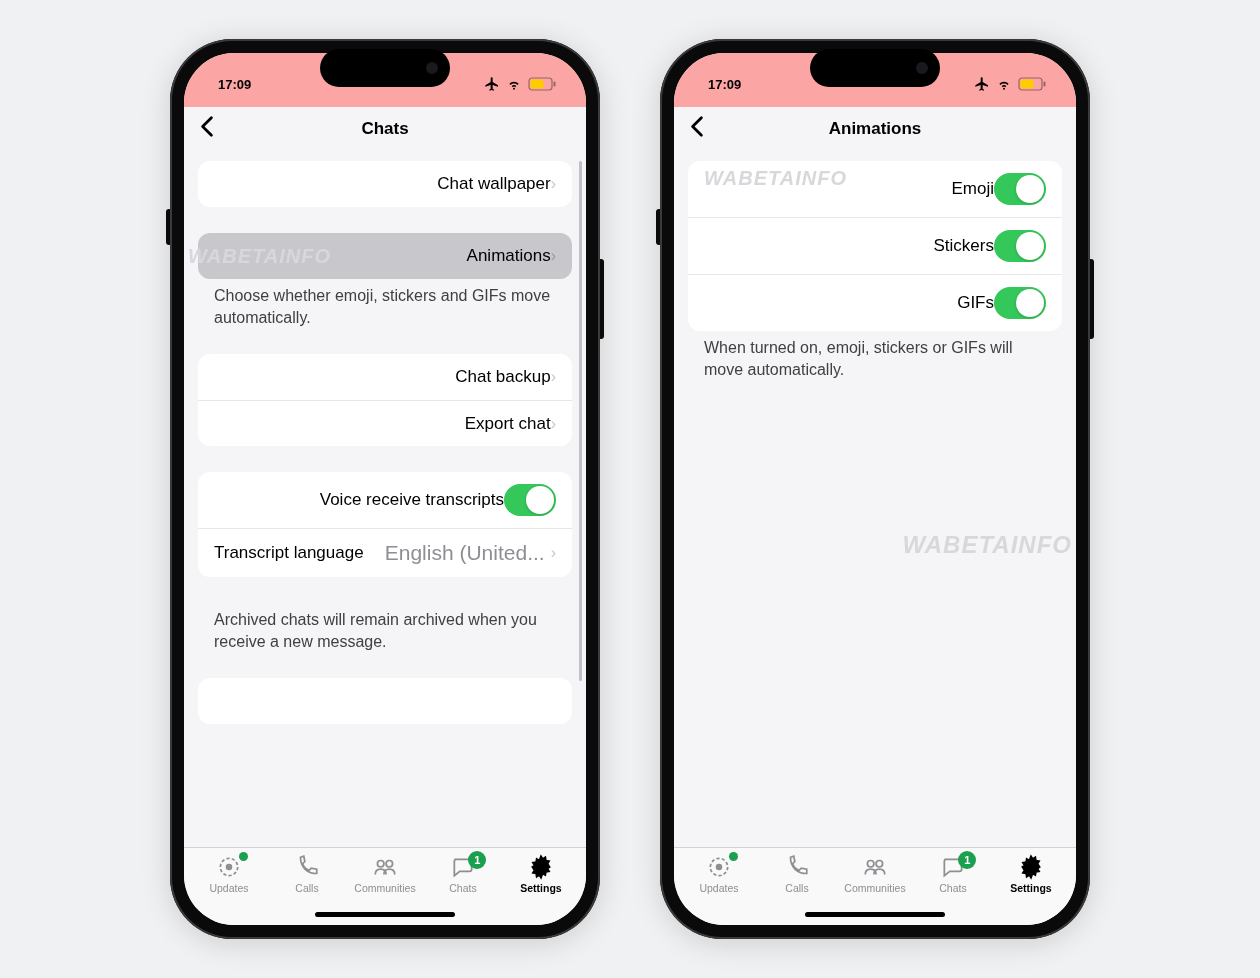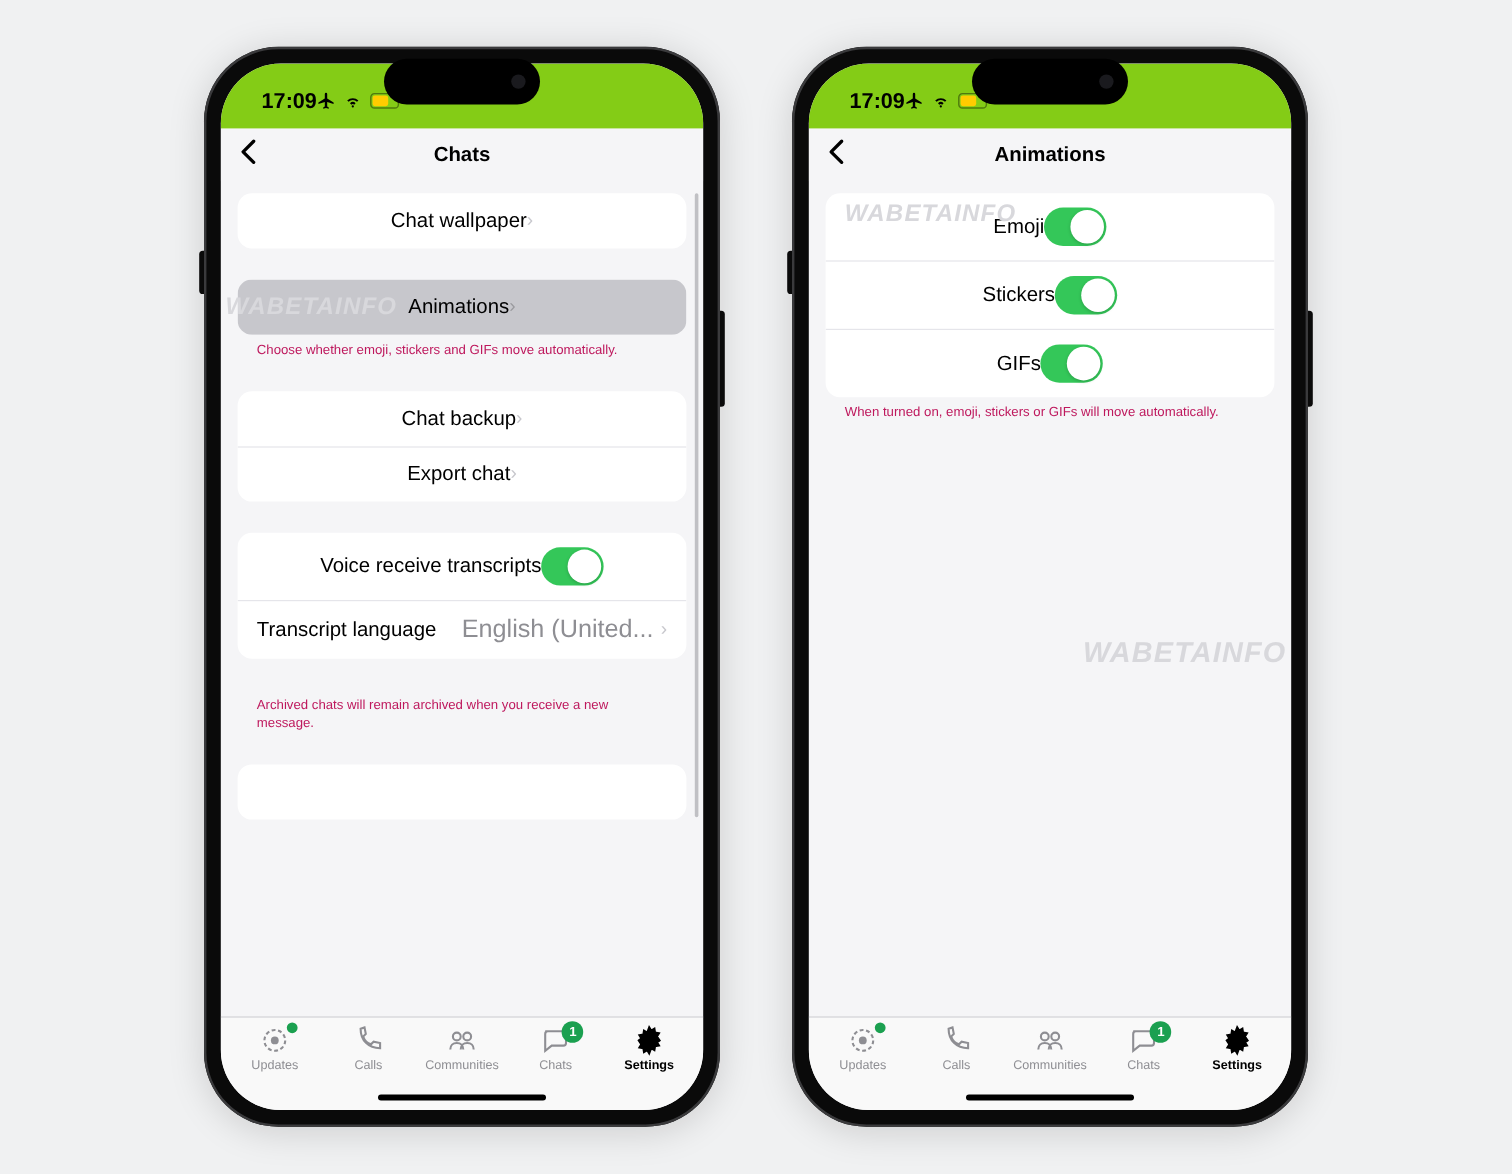--- a/index.html
+++ b/index.html
@@ -63,29 +63,29 @@
   .dynamic-island::after{
      content:"";
      position:absolute;
      right:12px; top:50%; transform:translateY(-50%);
      width:12px; height:12px; border-radius:50%;
      background:#1a1a1e;
   }
   .status-bar {
     height: 54px;
     display: flex;
-    justify-content: flex-start;
+    justify-content: space-between;
     align-items: center;
     padding: 0 30px 0 34px;
-    font-size: 18px;
+    font-size: 13px;
     font-weight: 600;
     color: #000;
     position: relative;
     z-index: 10;
-    background: #84cc16;
+    background: #fca5a5;
     padding-top: 8px;
   }
   .status-right { display:flex; align-items:center; gap:5px; }
   .status-right svg { display:block; }
 
   .header {
     height: 44px;
     display:flex;
     align-items:center;
     justify-content:center;
@@ -121,34 +121,34 @@
   .group {
     background:#fff;
     border-radius:12px;
     overflow:hidden;
   }
   .group + .footnote, .group + .group { }
   .section { margin-bottom: 26px; }
   .row {
     display:flex;
     align-items:center;
-    justify-content:center;
+    justify-content:flex-end;
     padding: 12px 16px;
     min-height:46px;
     border-top:1px solid #e5e5ea;
   }
   .row:first-child { border-top:none; }
   .row.pressed { background:#c7c7cc; }
   .row-label { font-size:17px; color:#000; }
   .row-value { font-size:21px; color:#8e8e93; margin-left:auto; margin-right:6px; white-space:nowrap; overflow:hidden; text-overflow:ellipsis; max-width:170px;}
   .chevron { color:#c7c7cc; font-size:16px; }
 
   .footnote {
-    font-size:11px;
-    color:#be185d;
+    font-size:16px;
+    color:#404040;
     padding: 6px 16px 0 16px;
     line-height:1.35;
   }
 
   .toggle {
     width:52px; height:32px;
     border-radius:16px;
     position:relative;
     flex:0 0 auto;
   }

